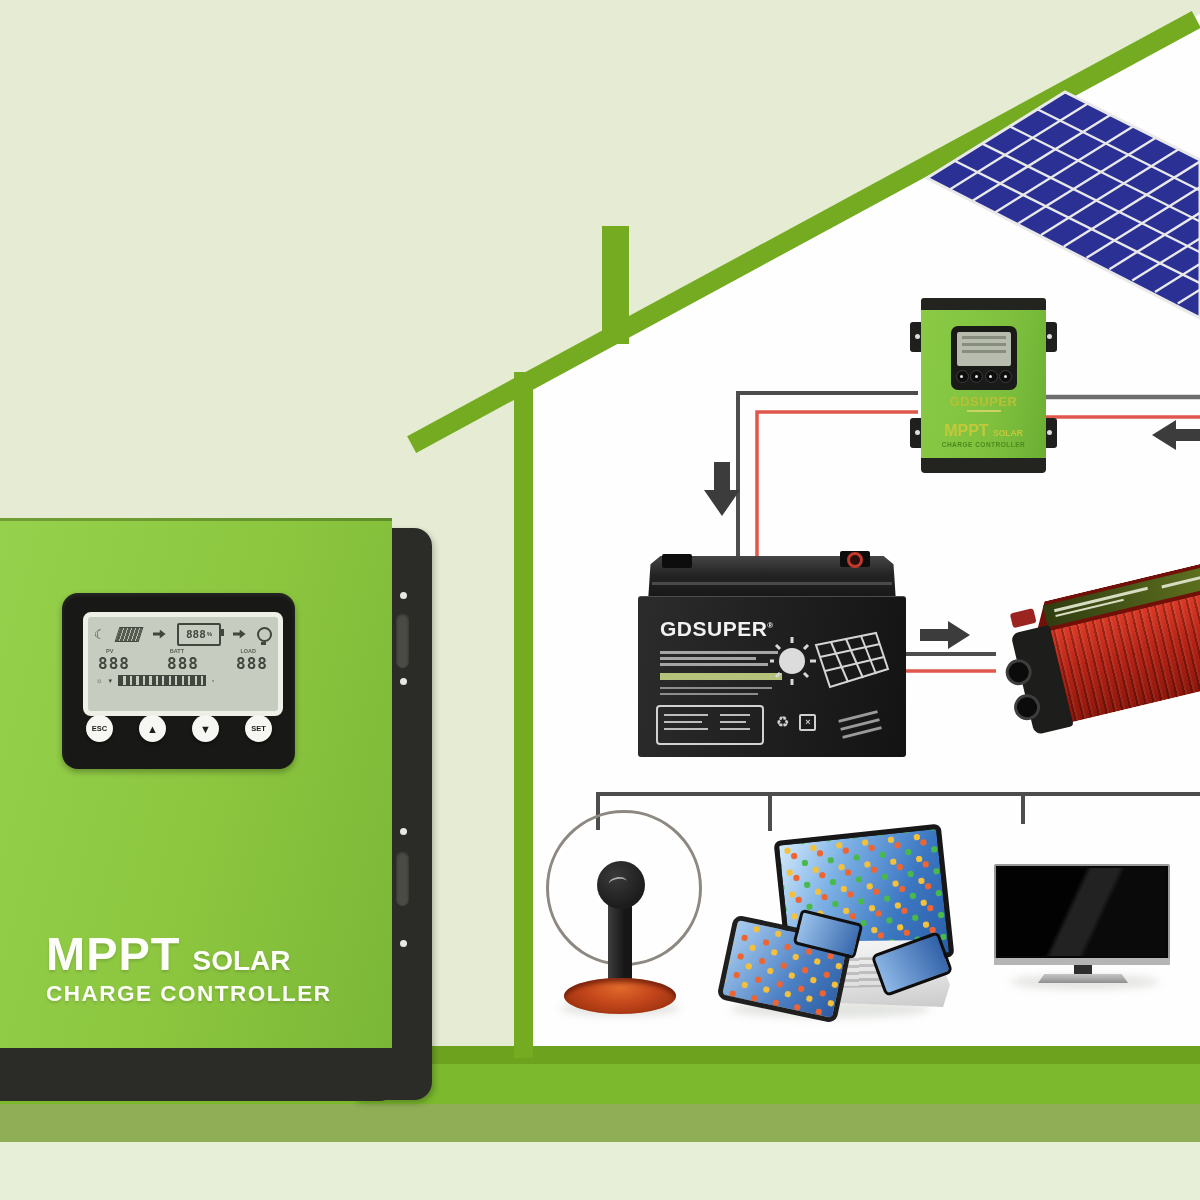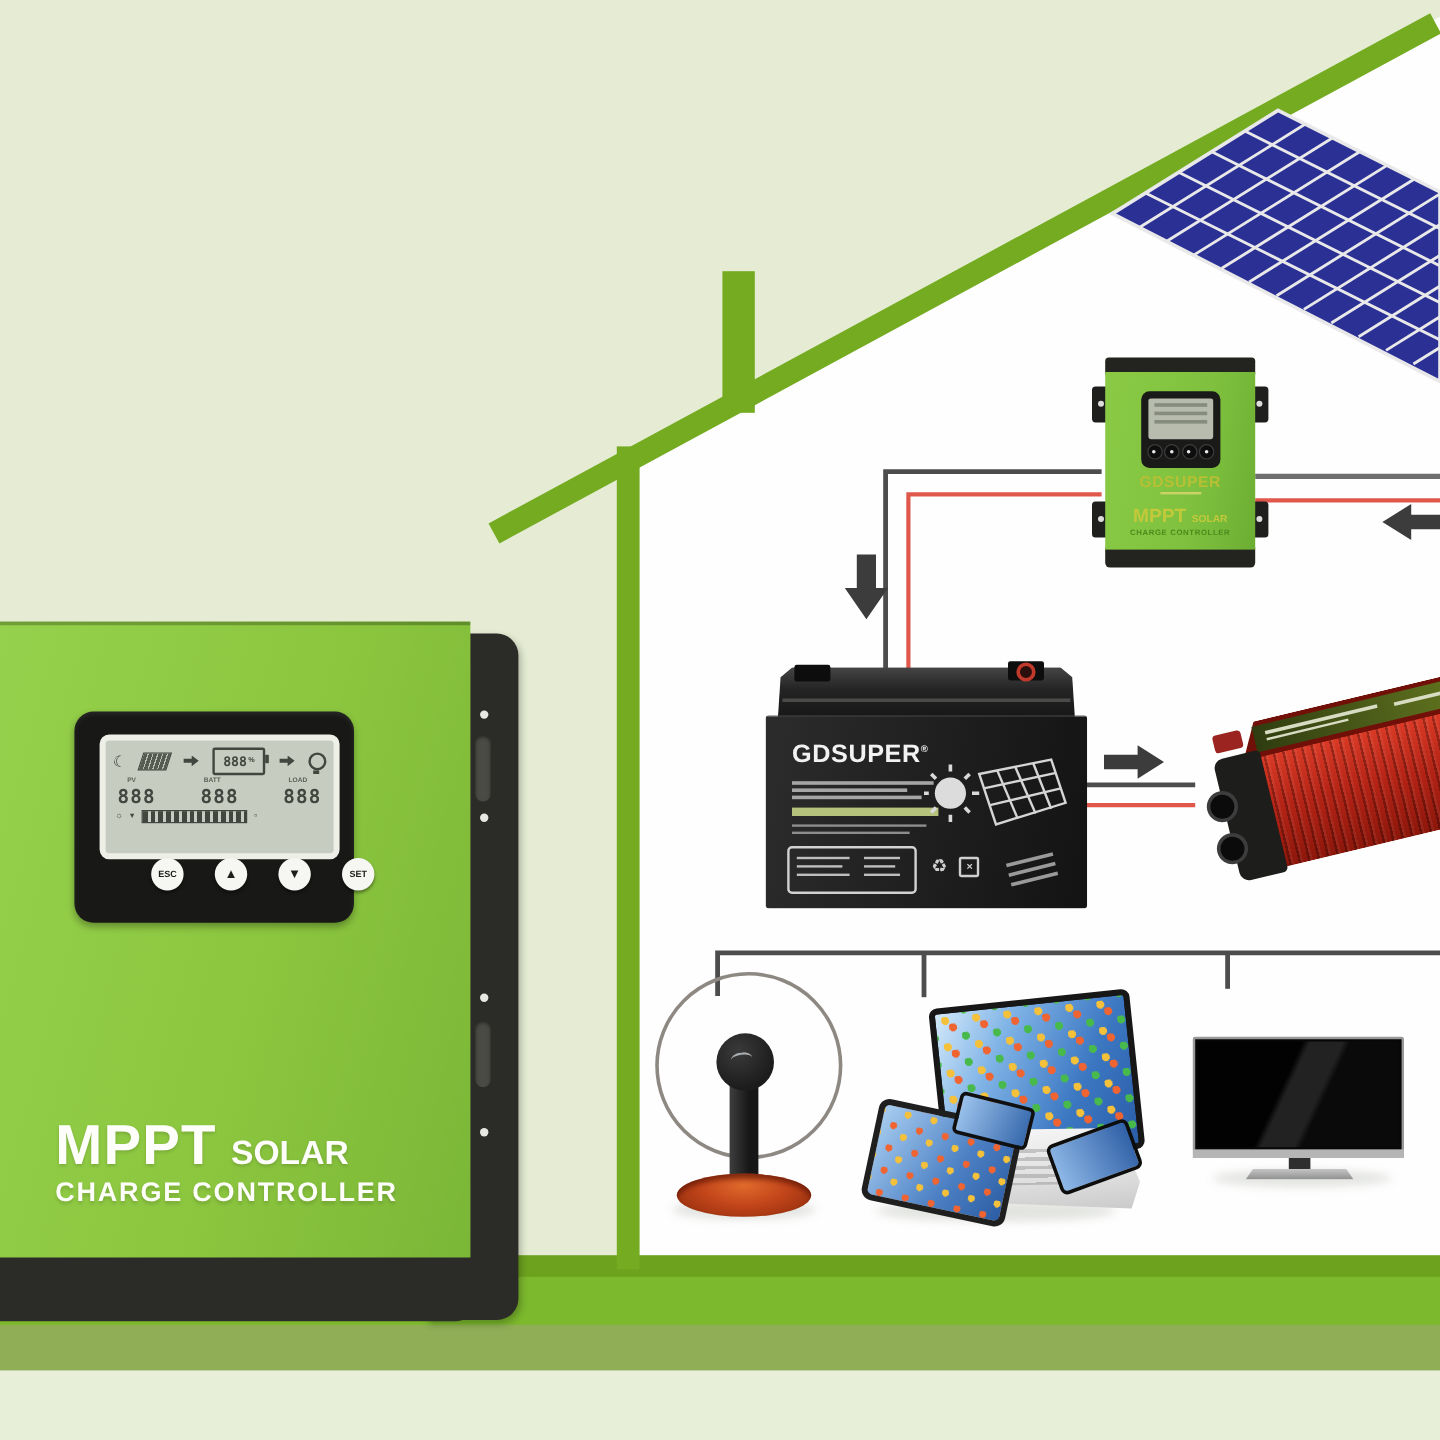--- a/index.html
+++ b/index.html
@@ -40,21 +40,21 @@
   .lcd-bulb{width:11px;height:11px;border:2px solid #41463e;border-radius:50%;position:relative;}
   .lcd-bulb:after{content:"";position:absolute;left:2px;bottom:-5px;width:5px;height:3px;background:#41463e;}
   .lcd-labels{display:flex;justify-content:space-between;padding:1px 22px 0 18px;
       font-size:5.5px;color:#5b6156;font-weight:bold;}
   .lcd-values{display:flex;justify-content:space-between;padding:0 10px;margin-top:0;}
   .lcd-val{font-family:"DejaVu Sans Mono",monospace;font-size:16px;font-weight:bold;letter-spacing:1px;}
   .lcd-bottom{display:flex;align-items:center;gap:6px;padding:2px 8px 0 8px;}
   .lcd-tiny{font-size:7px;line-height:1;}
   .lcd-gauge{width:86px;height:9px;border:1px solid #41463e;
       background:repeating-linear-gradient(90deg,#41463e 0 4px,#c7ccc0 4px 6.5px);}
-  .bc-buttons{position:absolute;left:24px;top:122px;width:186px;display:flex;justify-content:space-between;margin-left:40px;}
+  .bc-buttons{position:absolute;left:24px;top:122px;width:186px;display:flex;justify-content:space-between;}
   .bc-btn{width:27px;height:27px;border-radius:50%;background:#f6f6f2;color:#1d1d1b;
       display:flex;align-items:center;justify-content:center;font-weight:bold;
       box-shadow:0 2px 3px rgba(0,0,0,.45);}
   .bc-btn.txt{font-size:7.5px;}
   .bc-btn.arr{font-size:11px;}
   .bc-brand{position:absolute;left:46px;top:930px;color:#fdfdfa;text-shadow:0 2px 3px rgba(0,0,0,.15);}
   .bc-brand-line1{display:flex;align-items:flex-end;}
   .bc-brand-mppt{font-size:47px;font-weight:bold;letter-spacing:1px;line-height:1;}
   .bc-brand-solar{font-size:28px;font-weight:bold;margin-left:12px;line-height:1.15;}
   .bc-brand-line2{font-size:22.5px;font-weight:bold;letter-spacing:1.5px;margin-top:4px;}

